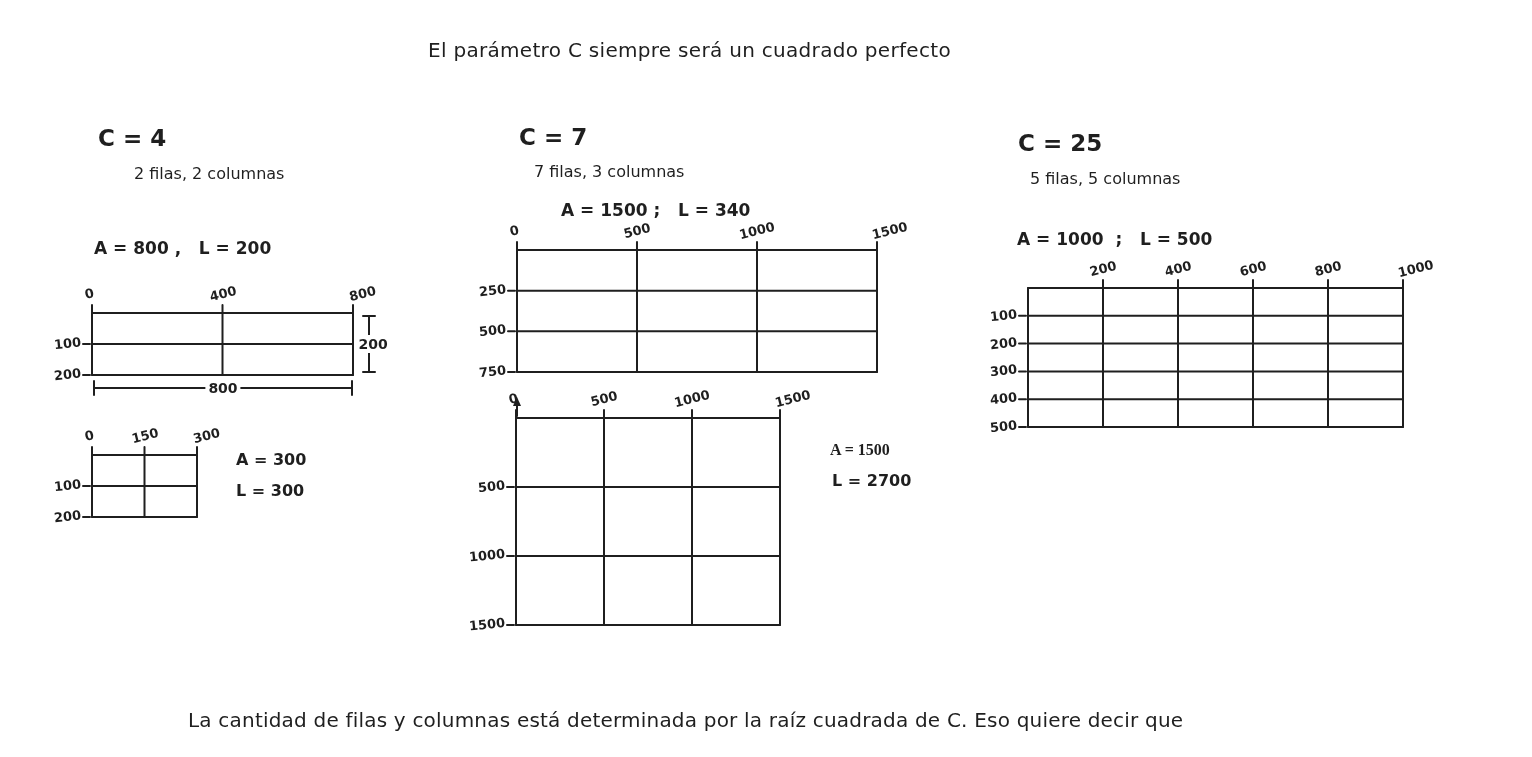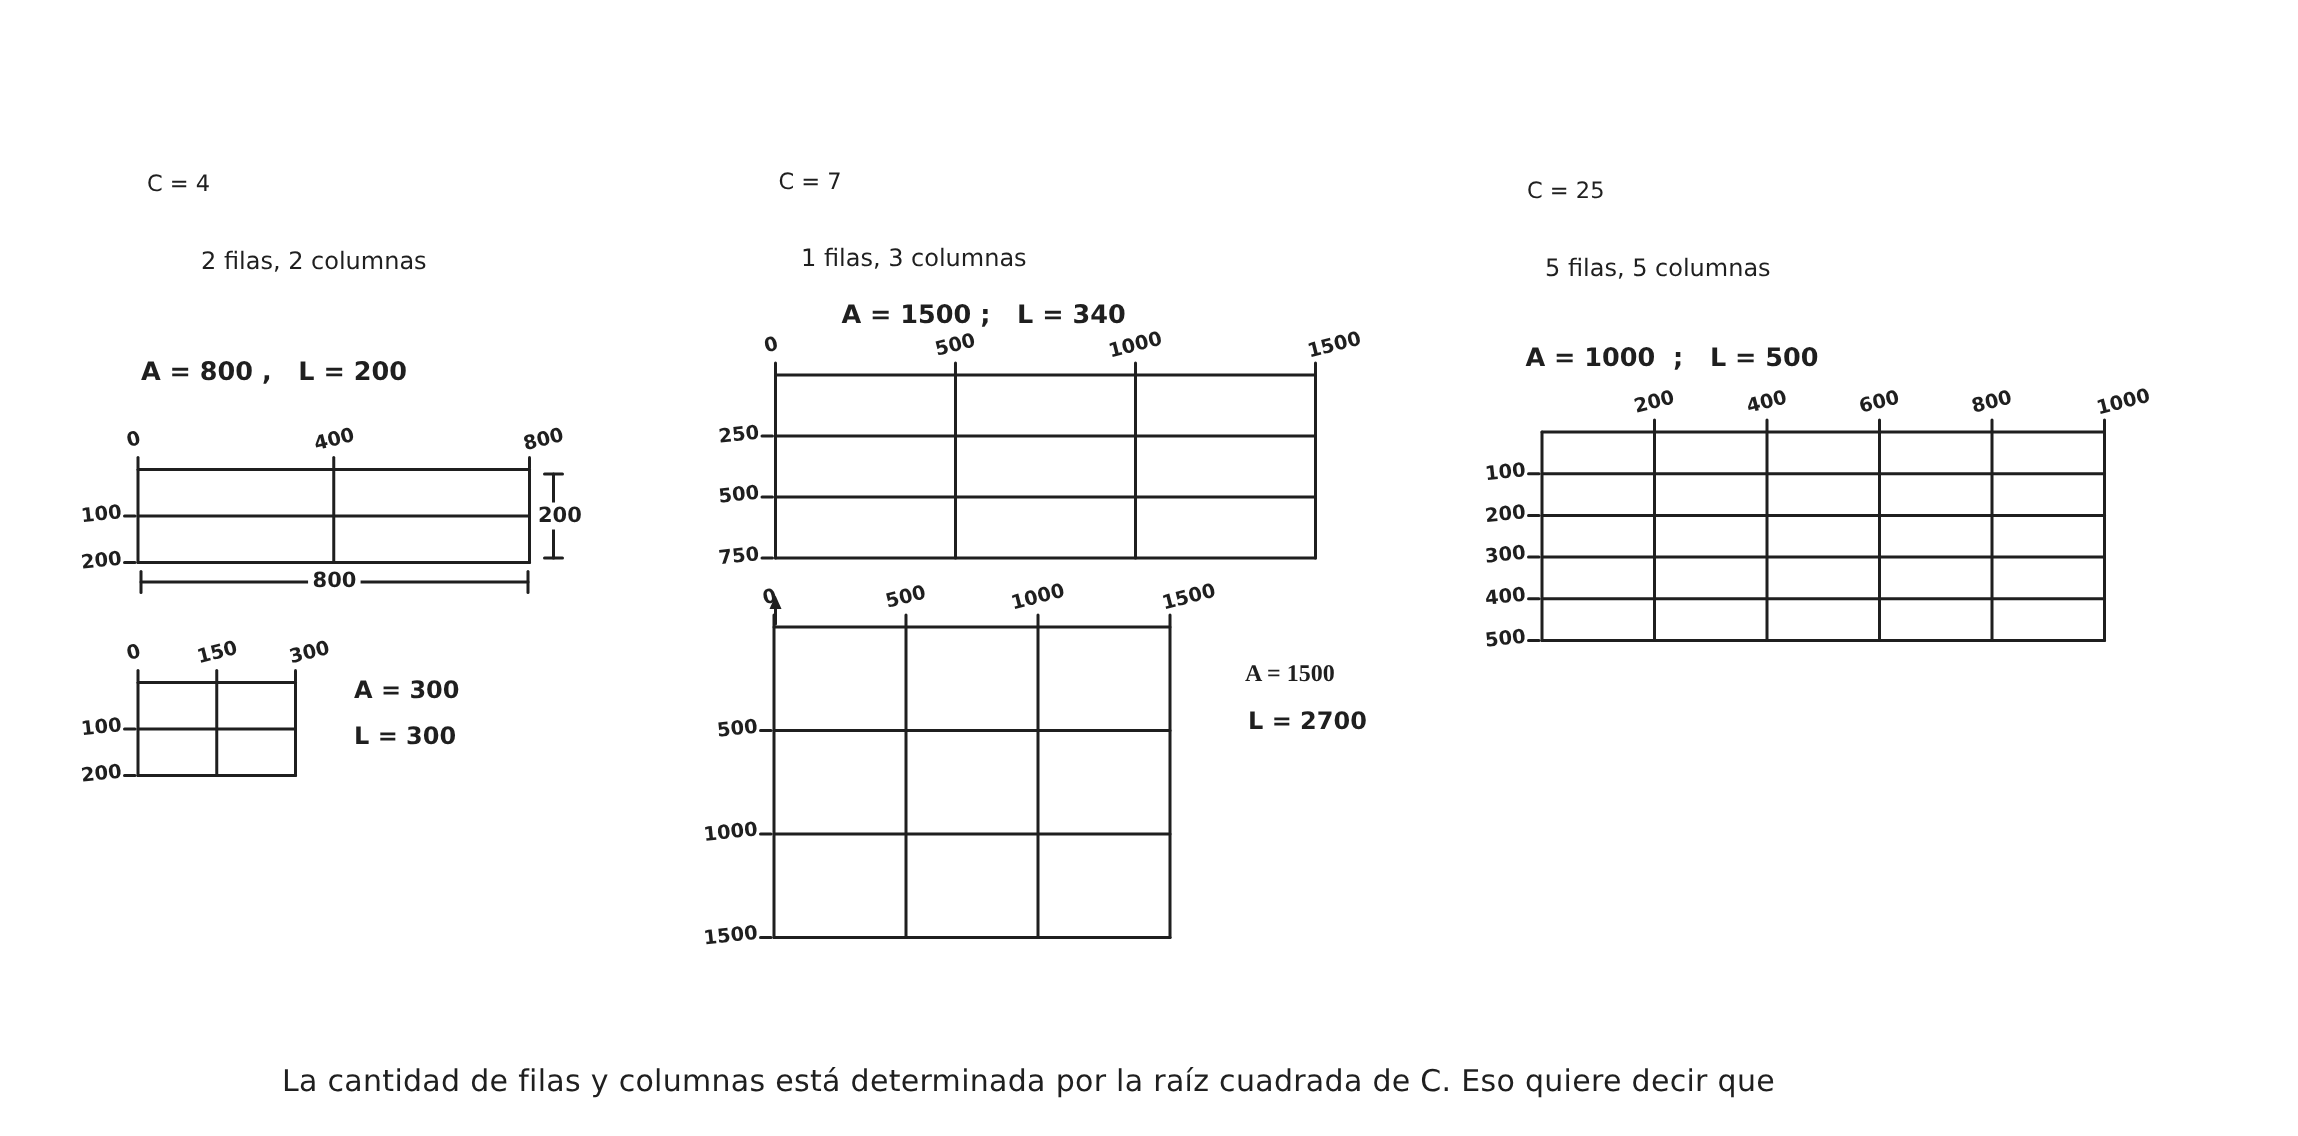--- a/index.html
+++ b/index.html
@@ -11,21 +11,21 @@
     font-family: "DejaVu Sans", "Liberation Sans", sans-serif;
     color: #1f1f1f;
     overflow: hidden;
   }
   .abs { position: absolute; }
   .title {
     font-size: 20px;
     letter-spacing: 0.3px;
     white-space: pre;
   }
-  .c-label { font-size: 15px; font-weight: 400; white-space: pre; }
+  .c-label { font-size: 23px; font-weight: 700; white-space: pre; margin-top: 12px; }
   .dims-label { font-size: 16px; white-space: pre; }
   .params { font-size: 17px; font-weight: 700; white-space: pre; }
   .side-label { font-size: 16px; font-weight: 700; white-space: pre; }
   .grid { position: absolute; }
   .grid svg { position: absolute; left: 0; top: 0; overflow: visible; }
   .tick {
     position: absolute;
     font-size: 13px;
     font-weight: 700;
     white-space: nowrap;
@@ -44,20 +44,21 @@
   }
   .vmeasure .measure-label { left: 50%; top: 50%; transform: translate(-38%, -50%); }
   .hmeasure .measure-label { left: 50%; top: 50%; transform: translate(-50%, -52%); }
   .footer { font-size: 20px; line-height: 30px; letter-spacing: 0.2px; white-space: pre; }
 </style>
 </head>
 <body>
 
 <div class="canvas">
 
+  <div class="abs title" style="left:428px; top:38px;">El parámetro C siempre será un cuadrado perfecto</div>
 
   <div class="abs c-label" style="left:98px; top:113px;">C = 4</div>
   <div class="abs dims-label" style="left:134px; top:164px;">2 filas, 2 columnas</div>
   <div class="abs params" style="left:94px; top:238px;">A = 800 ,   L = 200</div>
 
   <div class="grid" style="left:92px; top:313px; width:261px; height:62px;">
       <svg width="261" height="62">
         <line x1="0" y1="0" x2="261" y2="0" stroke="#1f1f1f" stroke-width="2" stroke-linecap="round"></line>
         <line x1="0" y1="31" x2="261" y2="31" stroke="#1f1f1f" stroke-width="2" stroke-linecap="round"></line>
         <line x1="0" y1="62" x2="261" y2="62" stroke="#1f1f1f" stroke-width="2" stroke-linecap="round"></line>
@@ -112,21 +113,21 @@
       <span class="tick xtick" style="left: 0%; transform: translateX(-80%) rotate(-14deg);">0</span>
       <span class="tick xtick" style="left: 50%; transform: translateX(-50%) rotate(-14deg);">150</span>
       <span class="tick xtick" style="left: 100%; transform: translateX(-15%) rotate(-14deg);">300</span>
       <span class="tick ytick" style="top: 50%;">100</span>
       <span class="tick ytick" style="top: 100%;">200</span>
     </div>
   <div class="abs side-label" style="left:236px; top:450px;">A = 300</div>
   <div class="abs side-label" style="left:236px; top:481px;">L = 300</div>
 
   <div class="abs c-label" style="left:519px; top:112px;">C = 7</div>
-  <div class="abs dims-label" style="left:534px; top:162px;">1 filas, 3 columnas</div>
+  <div class="abs dims-label" style="left:534px; top:162px;">7 filas, 3 columnas</div>
   <div class="abs params" style="left:561px; top:200px;">A = 1500 ;   L = 340</div>
 
   <div class="grid" style="left:517px; top:250px; width:360px; height:122px;">
       <svg width="360" height="122">
         <line x1="0" y1="0" x2="360" y2="0" stroke="#1f1f1f" stroke-width="2" stroke-linecap="round"></line>
         <line x1="0" y1="40.666666666666664" x2="360" y2="40.666666666666664" stroke="#1f1f1f" stroke-width="2" stroke-linecap="round"></line>
         <line x1="0" y1="81.33333333333333" x2="360" y2="81.33333333333333" stroke="#1f1f1f" stroke-width="2" stroke-linecap="round"></line>
         <line x1="0" y1="122" x2="360" y2="122" stroke="#1f1f1f" stroke-width="2" stroke-linecap="round"></line>
         <line x1="0" y1="0" x2="0" y2="122" stroke="#1f1f1f" stroke-width="2" stroke-linecap="round"></line>
         <line x1="120" y1="0" x2="120" y2="122" stroke="#1f1f1f" stroke-width="2" stroke-linecap="round"></line>

